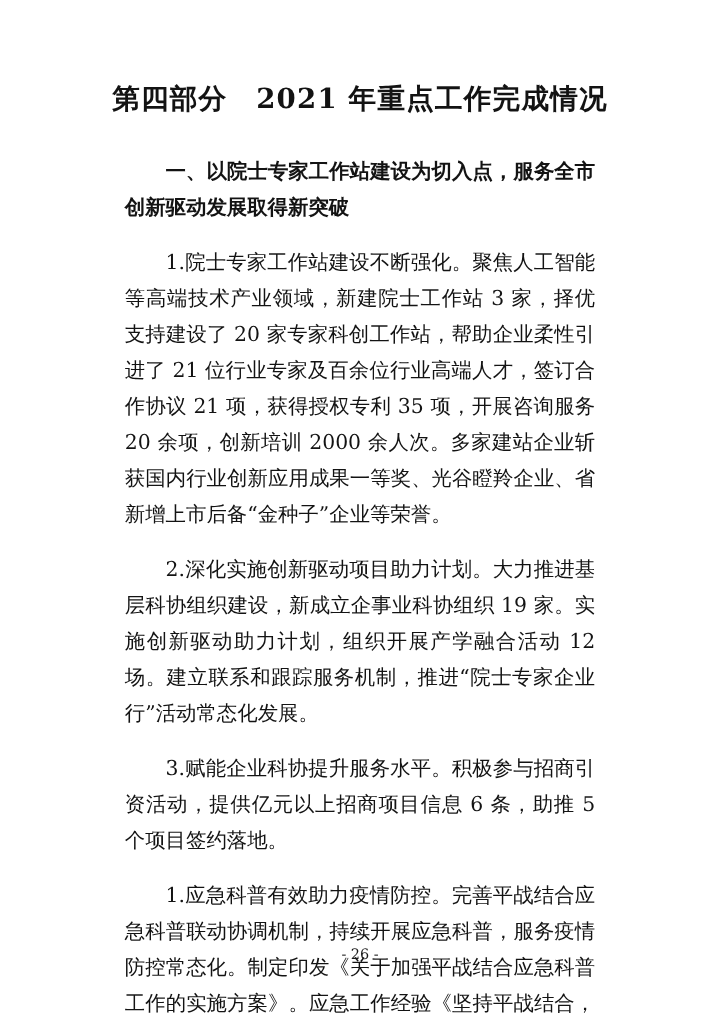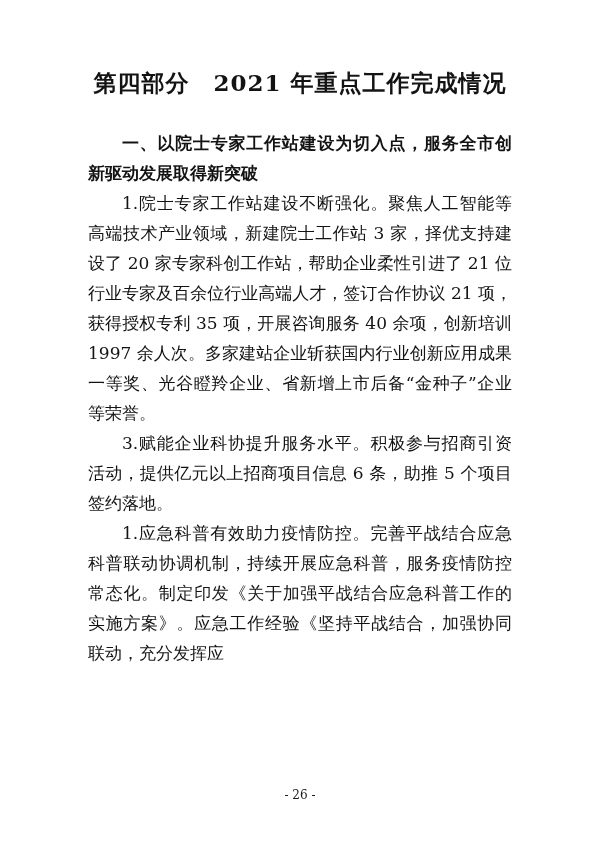--- a/index.html
+++ b/index.html
@@ -28,21 +28,21 @@
     letter-spacing: 1px;
     white-space: nowrap;
   }
   .body-text {
     font-size: 17px;
     line-height: 30px;
     text-align: justify;
     text-justify: inter-character;
   }
   .body-text p {
-    margin: 0;
+    margin: 16px;
     padding: 0;
     text-indent: 2em;
   }
   .section-heading {
     font-weight: 700;
     font-family: "DejaVu Sans", "Liberation Sans", sans-serif;
   }
   .paragraph {
     font-weight: 400;
   }
@@ -60,20 +60,21 @@
 </style>
 </head>
 <body>
 
 <div class="page">
 
   <h1 class="doc-title">第四部分　2021 年重点工作完成情况</h1>
 
   <div class="body-text">
     <p class="section-heading">一、以院士专家工作站建设为切入点，服务全市创新驱动发展取得新突破</p>
-    <p class="paragraph">1.院士专家工作站建设不断强化。聚焦人工智能等高端技术产业领域，新建院士工作站 3 家，择优支持建设了 20 家专家科创工作站，帮助企业柔性引进了 21 位行业专家及百余位行业高端人才，签订合作协议 21 项，获得授权专利 35 项，开展咨询服务 40 余项，创新培训 1997 余人次。多家建站企业斩获国内行业创新应用成果一等奖、光谷瞪羚企业、省新增上市后备“金种子”企业等荣誉。</p>
+    <p class="paragraph">1.院士专家工作站建设不断强化。聚焦人工智能等高端技术产业领域，新建院士工作站 3 家，择优支持建设了 20 家专家科创工作站，帮助企业柔性引进了 21 位行业专家及百余位行业高端人才，签订合作协议 21 项，获得授权专利 35 项，开展咨询服务 20 余项，创新培训 2000 余人次。多家建站企业斩获国内行业创新应用成果一等奖、光谷瞪羚企业、省新增上市后备“金种子”企业等荣誉。</p>
+    <p class="paragraph">2.深化实施创新驱动项目助力计划。大力推进基层科协组织建设，新成立企事业科协组织 19 家。实施创新驱动助力计划，组织开展产学融合活动 12 场。建立联系和跟踪服务机制，推进“院士专家企业行”活动常态化发展。</p>
     <p class="paragraph">3.赋能企业科协提升服务水平。积极参与招商引资活动，提供亿元以上招商项目信息 6 条，助推 5 个项目签约落地。</p>
     <p class="paragraph">1.应急科普有效助力疫情防控。完善平战结合应急科普联动协调机制，持续开展应急科普，服务疫情防控常态化。制定印发《关于加强平战结合应急科普工作的实施方案》。应急工作经验《坚持平战结合，加强协同联动，充分发挥应</p>
   </div>
 
   <div class="page-number">- 26 -</div>
 
 </div>
 
 </body></html>

